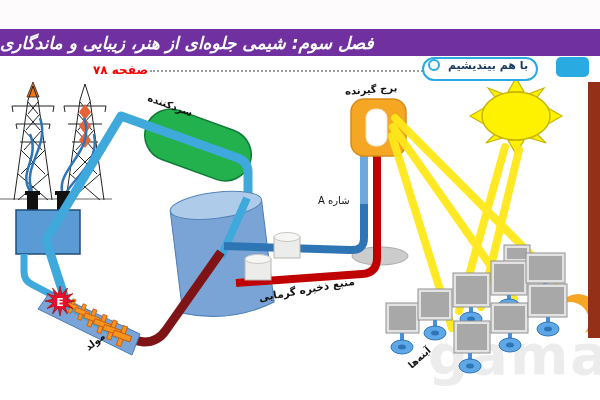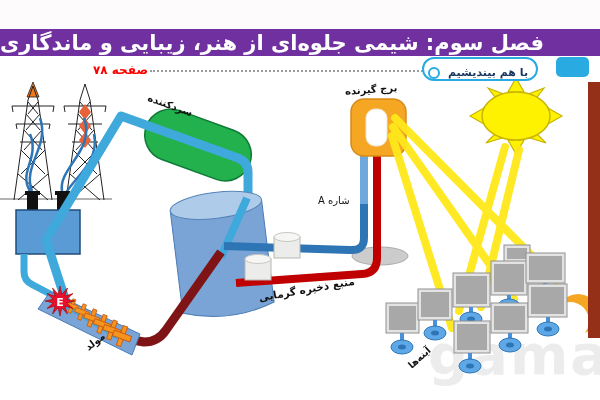--- a/index.html
+++ b/index.html
@@ -3,27 +3,27 @@
 <meta charset="utf-8">
 <style>
   html,body{margin:0;padding:0;}
   body{width:600px;height:400px;background:#fff;font-family:"DejaVu Sans",sans-serif;}
   .stage{position:relative;width:600px;height:400px;background:#fff;overflow:hidden;}
 
   
   .topstrip{position:absolute;left:0;top:0;width:600px;height:29px;background:#fdfbfb;z-index:5;}
   .header{position:absolute;left:0;top:29px;width:600px;height:27px;background:#7030A0;z-index:5;
           display:flex;align-items:center;justify-content:flex-end;direction:rtl;}
-  .header .title{color:#fff;font-weight:bold;font-size:21px;padding-right:10px;letter-spacing:0;}
+  .header .title{color:#fff;font-weight:bold;font-size:17px;padding-right:10px;letter-spacing:0;font-style:italic;}
 
   
   .pageref{position:absolute;left:93px;top:63px;color:#FF0000;font-weight:bold;font-size:12px;direction:rtl;z-index:6;white-space:nowrap;}
   .dotline{position:absolute;left:150px;top:70px;width:288px;height:0;border-top:2px dotted #9a9a9a;z-index:6;}
   .badge{position:absolute;left:422px;top:57px;width:112px;height:20px;border:2px solid #29ABE2;border-radius:12px;
-         background:#fff;display:flex;align-items:flex-end;direction:rtl;z-index:6;}
+         background:#fff;display:flex;align-items:flex-start;direction:rtl;z-index:6;}
   .badge .btxt{flex:1;text-align:center;color:#17375E;font-weight:bold;font-size:11px;white-space:nowrap;}
   .badge .bcircle{width:8px;height:8px;border:2px solid #29ABE2;border-radius:50%;margin-left:4px;background:#fff;}
   .cyanrect{position:absolute;left:556px;top:57px;width:33px;height:20px;background:#29ABE2;border-radius:5px;z-index:6;}
   .sidebar{position:absolute;left:588px;top:82px;width:12px;height:256px;background:#943018;z-index:3;}
 
   
   svg.diagram{position:absolute;left:0;top:0;z-index:2;}
 
   
   .lbl{position:absolute;font-weight:bold;font-size:10px;color:#111;direction:rtl;white-space:nowrap;z-index:4;}

